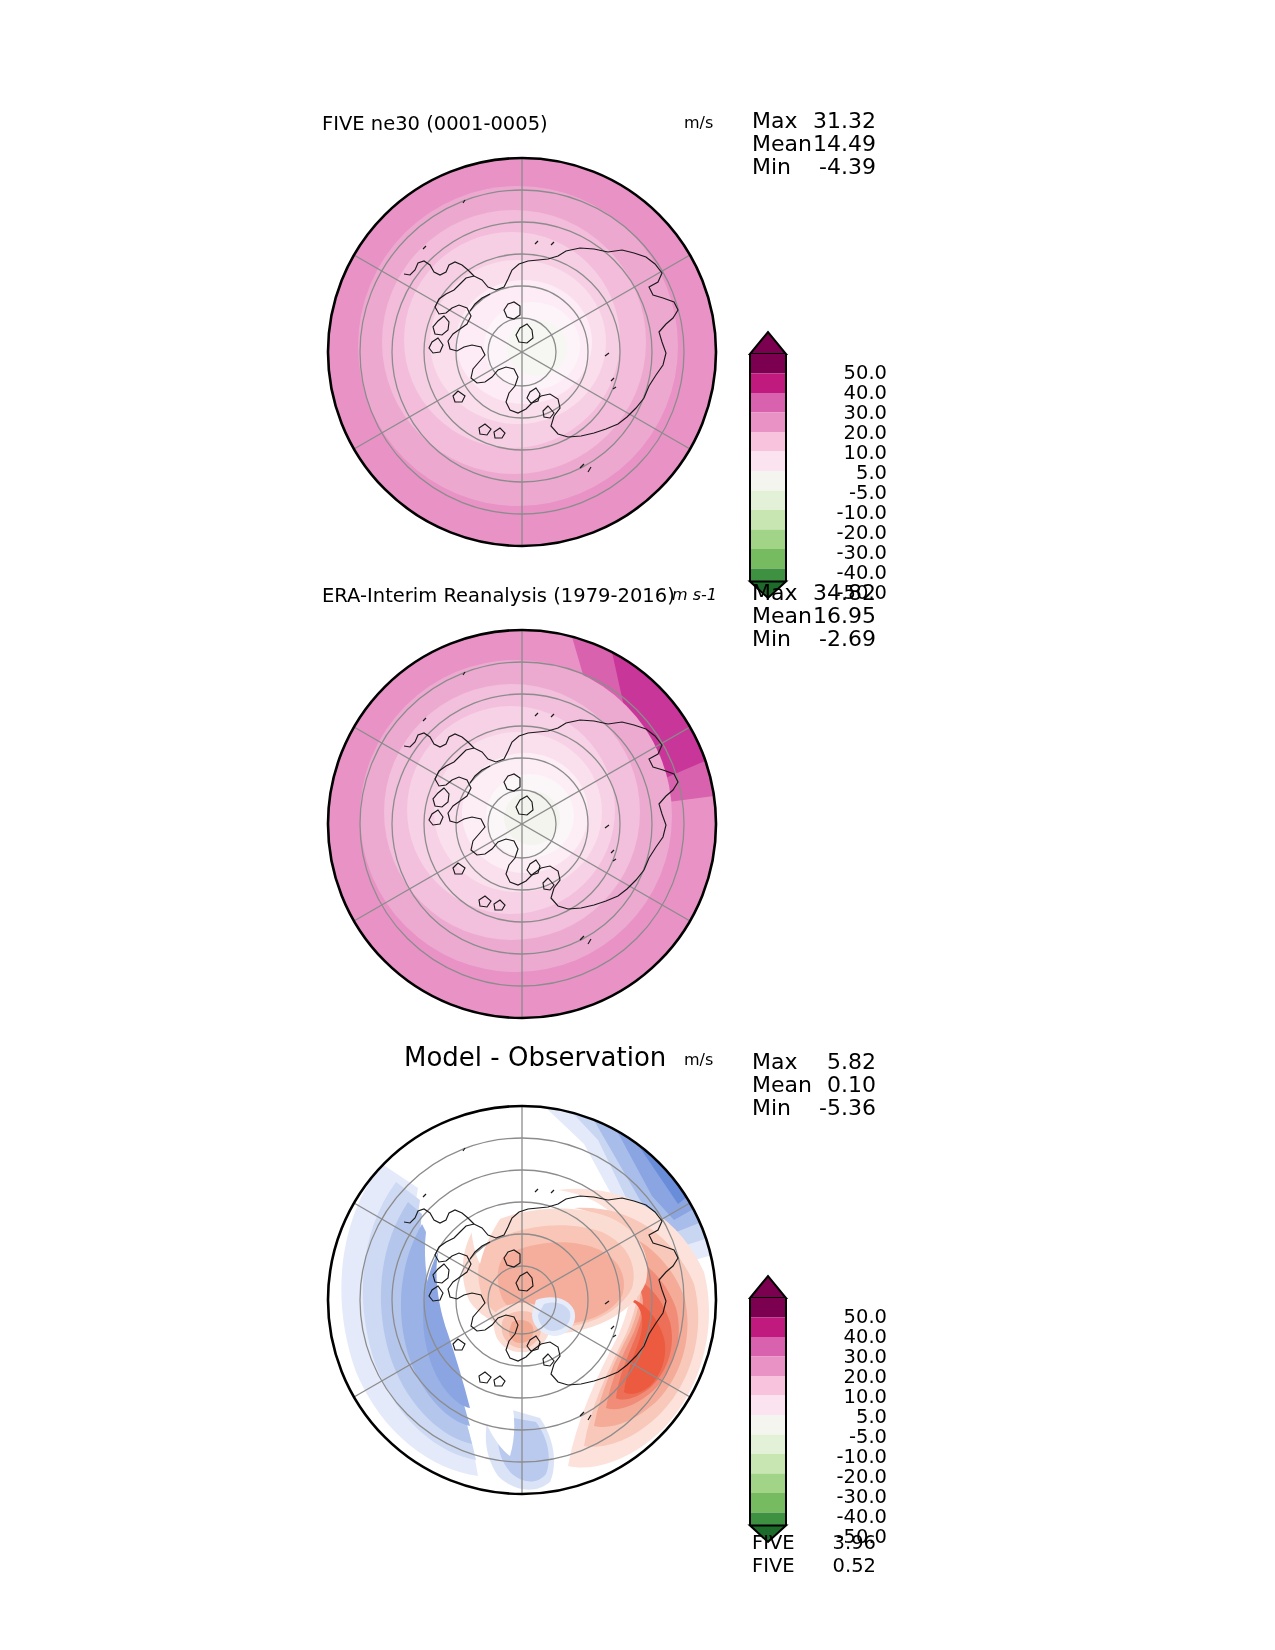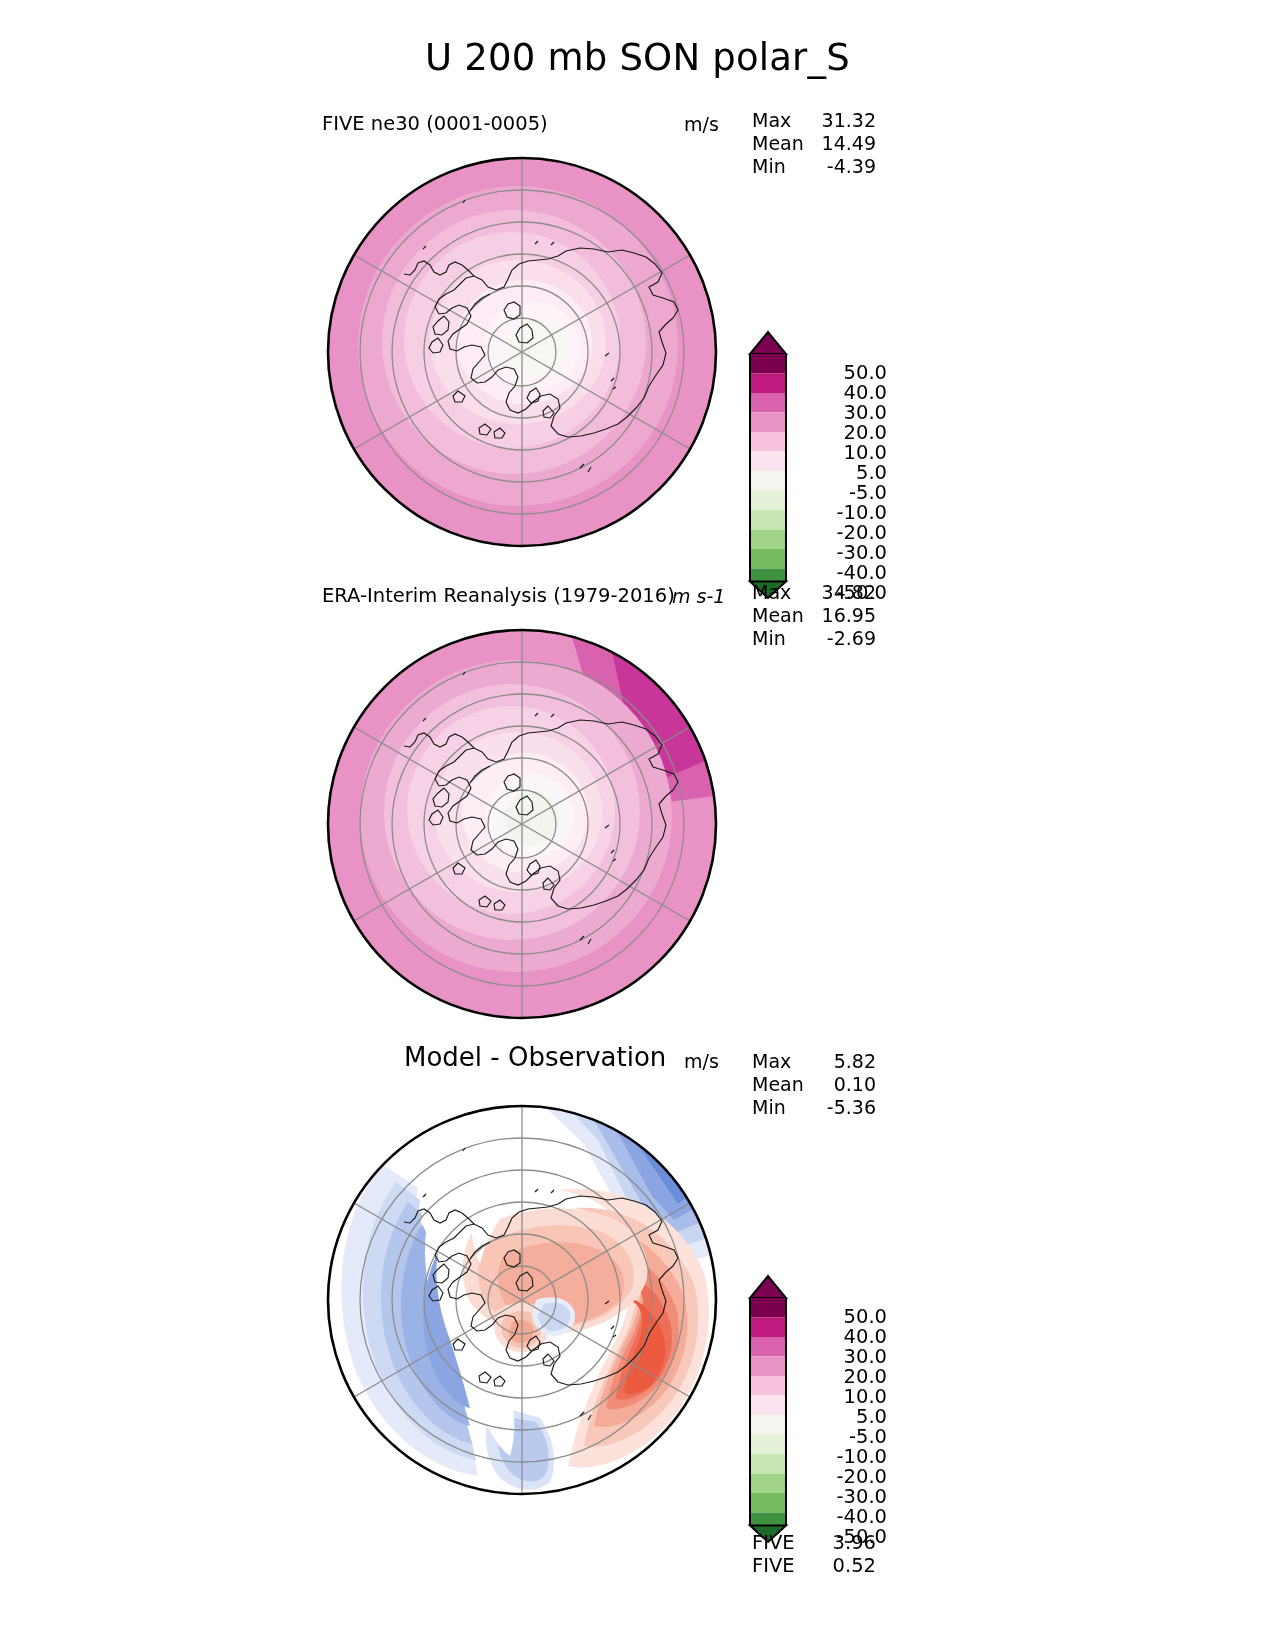--- a/index.html
+++ b/index.html
@@ -14,25 +14,25 @@
   .panel{position:absolute;left:0;width:1077px;}
   .panel-1{top:112px;}
   .panel-2{top:584px;}
   .panel-3{top:1048px;}
 
   .panel-head{position:relative;height:40px;}
   .panel-title{
     position:absolute;left:322px;top:0;font-size:19.5px;white-space:nowrap;
   }
   .panel-3 .panel-title{font-size:26px;left:404px;top:-6px;text-align:center;}
-  .panel-units{position:absolute;left:684px;top:1px;font-size:19px;}
+  .panel-units{position:absolute;left:684px;top:1px;font-size:16px;}
   .panel-2 .panel-units{left:672px;font-style:italic;}
   .panel-3 .panel-units{left:684px;top:2px;}
 
-  .stats{position:absolute;left:752px;top:-3px;font-size:19px;line-height:23px;}
+  .stats{position:absolute;left:752px;top:-3px;font-size:22px;line-height:23px;}
   .panel-3 .stats{top:2px;}
   .stats .row{position:relative;height:23px;width:124px;}
   .stats .lbl{position:absolute;left:0;top:0;}
   .stats .val{position:absolute;right:0;top:0;text-align:left;}
 
   .map-wrap{position:absolute;left:322px;top:44px;width:400px;height:390px;}
   .panel-3 .map-wrap{top:56px;}
   .map-wrap svg{display:block;}
 
   .cbar{position:absolute;width:140px;}
@@ -47,21 +47,20 @@
   .footer-stats{position:absolute;left:752px;top:1531px;font-size:19.5px;line-height:23px;}
   .footer-stats .row{position:relative;height:23px;width:124px;}
   .footer-stats .lbl{position:absolute;left:0;top:0;}
   .footer-stats .val{position:absolute;right:0;top:0;}
 </style>
 </head>
 <body>
 
 <div class="page">
 
-  <div class="main-title">U 200 mb SON polar_S</div>
 
   <div class="panel panel-1">
     <div class="panel-head">
       <div class="panel-title">FIVE ne30 (0001-0005)</div>
       <div class="panel-units">m/s</div>
       <div class="stats">
         <div class="row">
             <span class="lbl">Max</span>
             <span class="val">31.32</span>
           </div>

